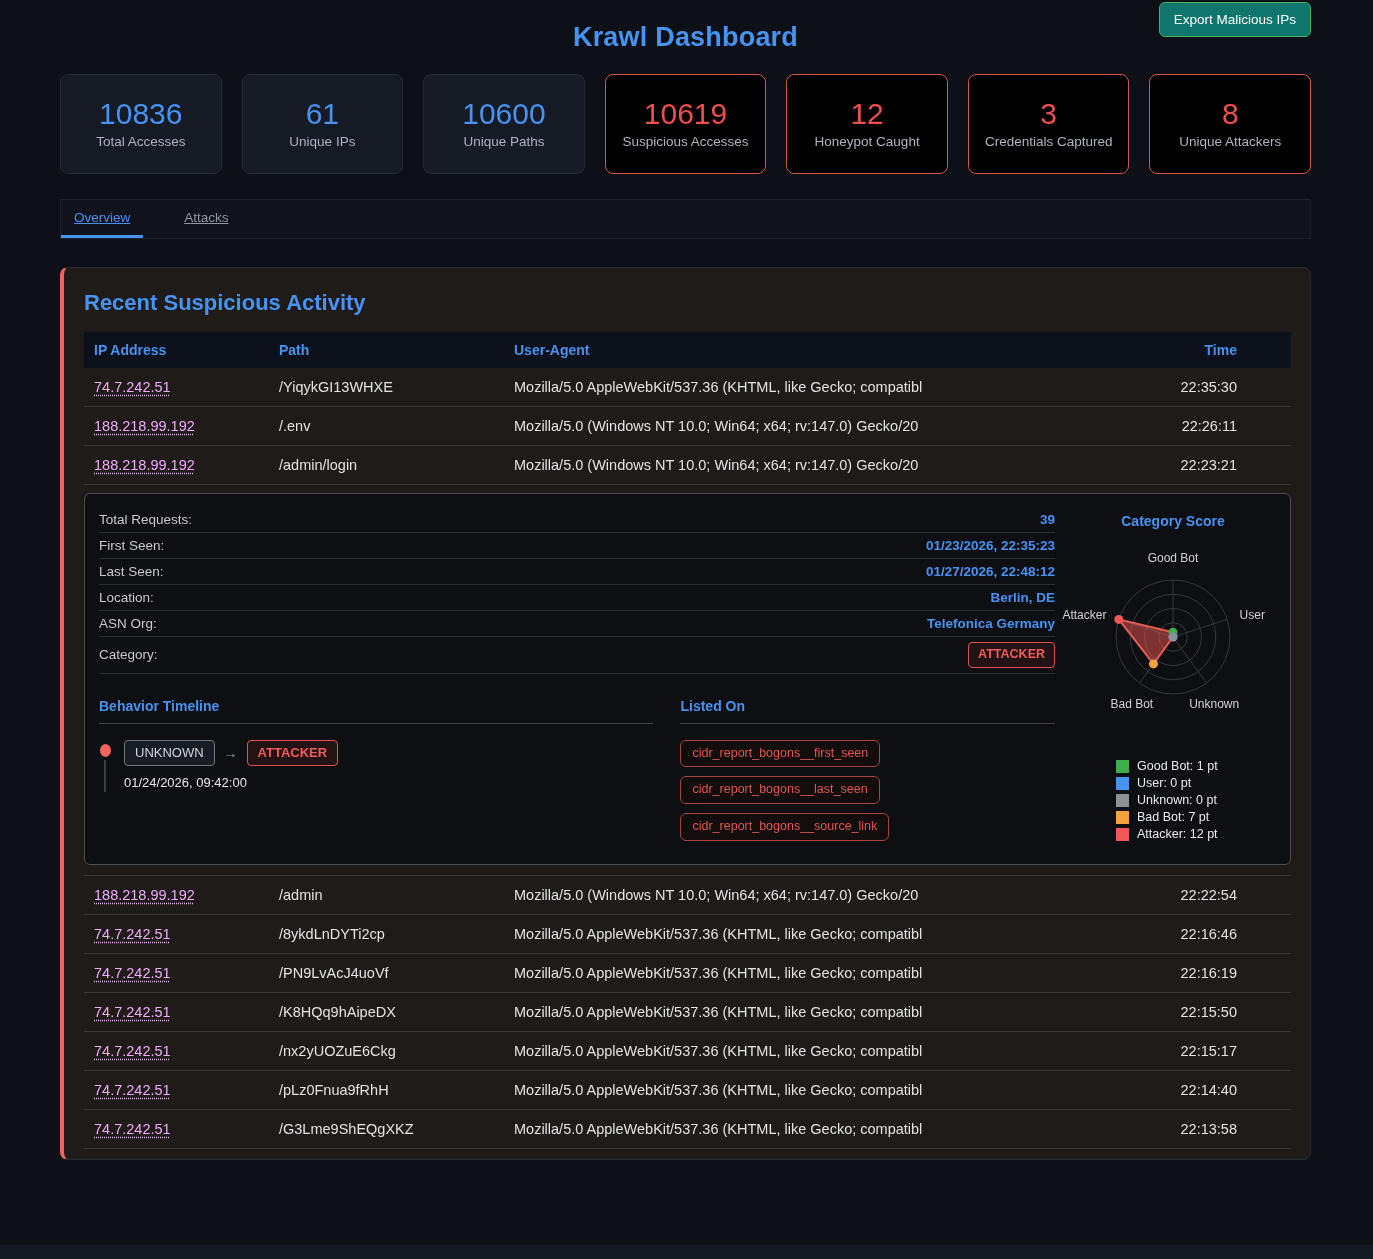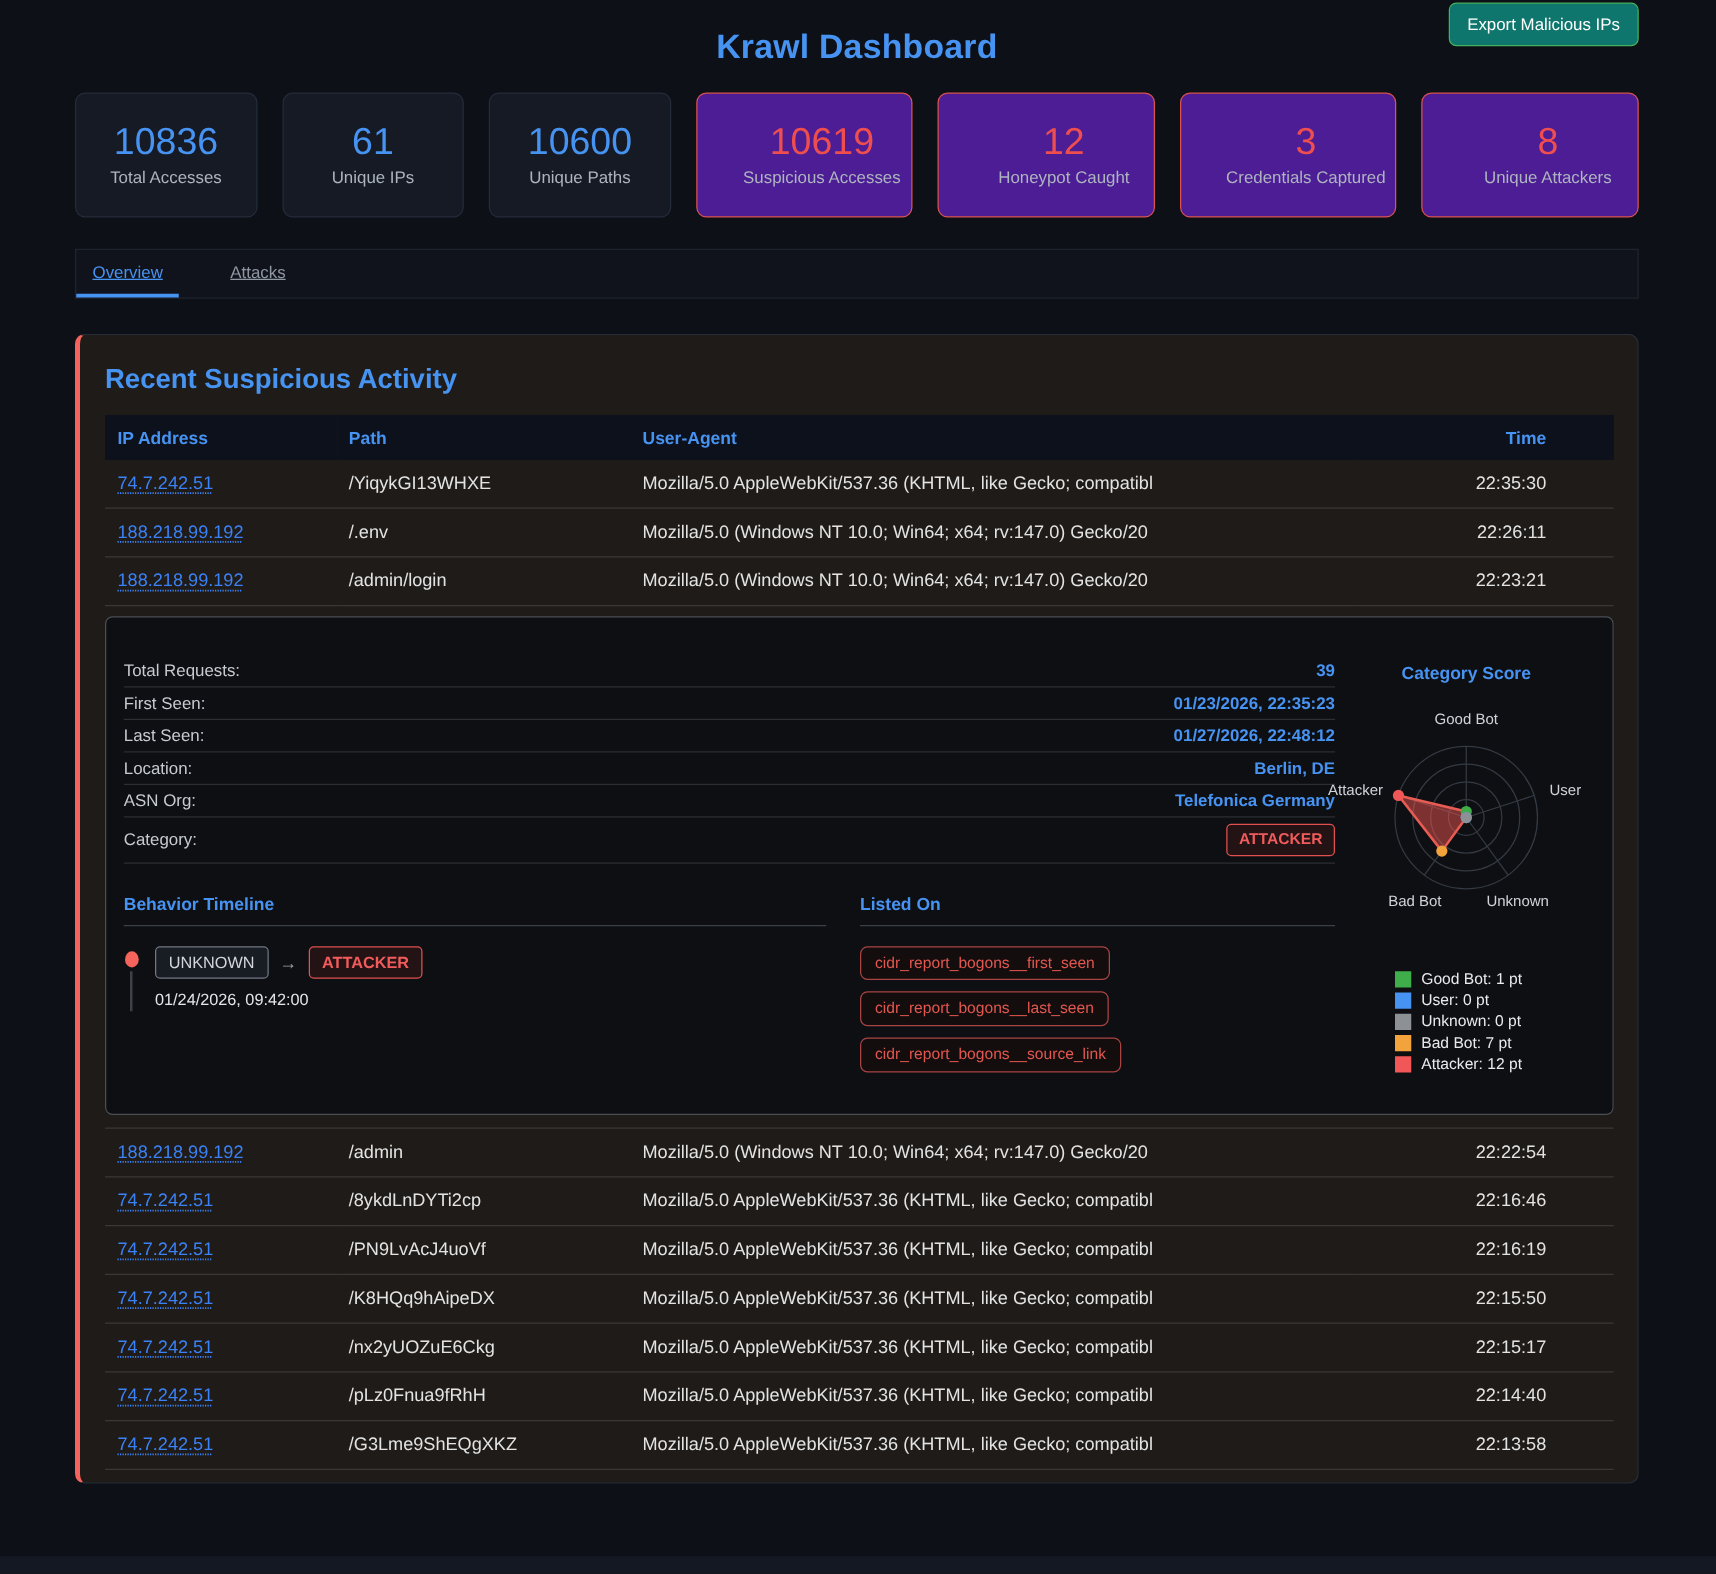--- a/index.html
+++ b/index.html
@@ -21,21 +21,21 @@
   }
 
   
   .stats { display:flex; gap:20px; margin-top:16px; }
   .stat-card {
     flex:1; height:100px; background:#151a25; border:1px solid #242b3a; border-radius:8px;
     display:flex; flex-direction:column; align-items:center; justify-content:center; gap:5px;
   }
   .stat-card .num { font-size:30px; font-weight:normal; color:#4793f2; line-height:1; }
   .stat-card .lbl { font-size:13.5px; color:#aeb4bf; }
-  .stat-card.danger { background:#4c1d95; border-color:#d9534f;padding-left:28px; }
+  .stat-card.danger { background:#000000; border-color:#d9534f; }
   .stat-card.danger .num { color:#ef4e4e; }
 
   
   .tabs {
     margin-top:25px; background:#10131b; border:1px solid #1e242f;
     display:flex; height:40px; align-items:stretch;
   }
   .tab {
     padding:0 13px; display:flex; align-items:center; font-size:13.5px; color:#8f97a3;
     text-decoration:underline; cursor:pointer; border-bottom:3px solid transparent;
@@ -55,27 +55,27 @@
   thead th {
     background:#0d111c; color:#4793f2; font-weight:bold; text-align:left;
     padding:10px 10px; font-size:14px;
   }
   th.time, td.time { text-align:right; padding-right:54px; }
   tbody td {
     padding:11px 10px; border-bottom:1px solid rgba(130,130,130,0.28);
     color:#e3e3e3; white-space:nowrap; overflow:hidden;
   }
   tbody tr { cursor:pointer; }
-  a.ip { color:#3b82f6; text-decoration:underline; text-decoration-style:dotted; text-underline-offset:3px; }
+  a.ip { color:#f0abfc; text-decoration:underline; text-decoration-style:dotted; text-underline-offset:3px; }
 
   
   td.detail-cell { padding:8px 0 10px; cursor:default; }
   .detail-box {
     border:1px solid #4a4e55; border-radius:6px; background:#0e0f12;
-    padding:30px 14px; display:flex; gap:2px; min-height:372px;
+    padding:13px 14px; display:flex; gap:15px; min-height:372px;
   }
   .detail-left { flex:1; min-width:0; }
   .info-row {
     display:flex; justify-content:space-between; align-items:center;
     padding:5px 0; border-bottom:1px solid #2c2e31; font-size:13.5px; min-height:26px;
   }
   .info-row .label { color:#c6cad1; }
   .info-row .value { color:#4793f2; font-weight:bold; }
   .sub-cols { display:grid; grid-template-columns:58% 1fr; gap:27px; margin-top:24px; }
   .sub-heading {

